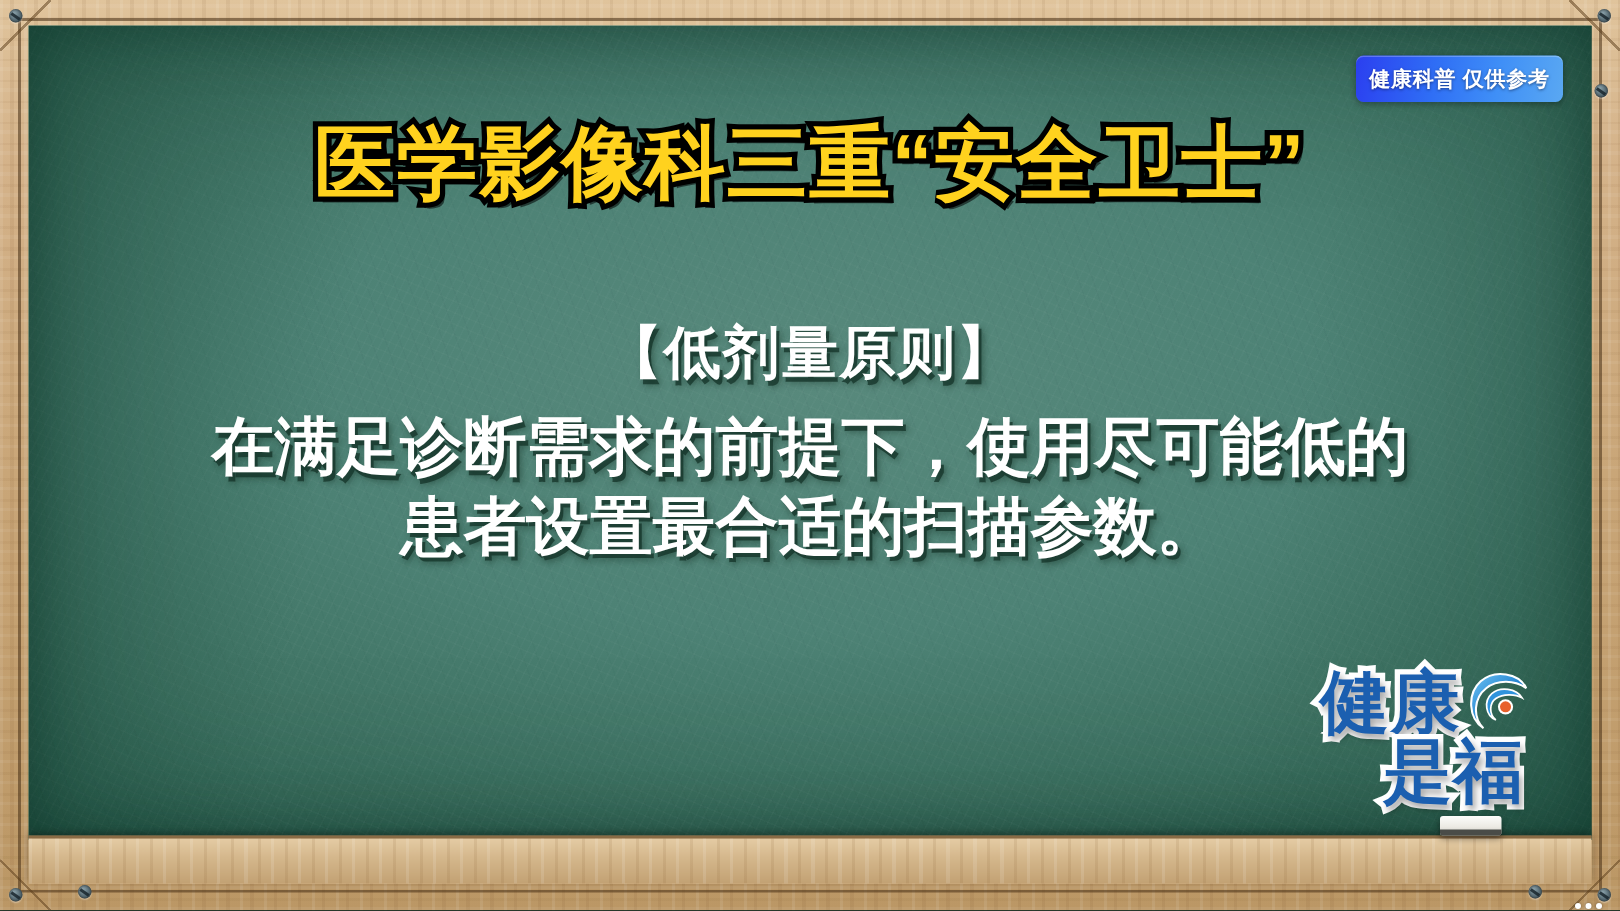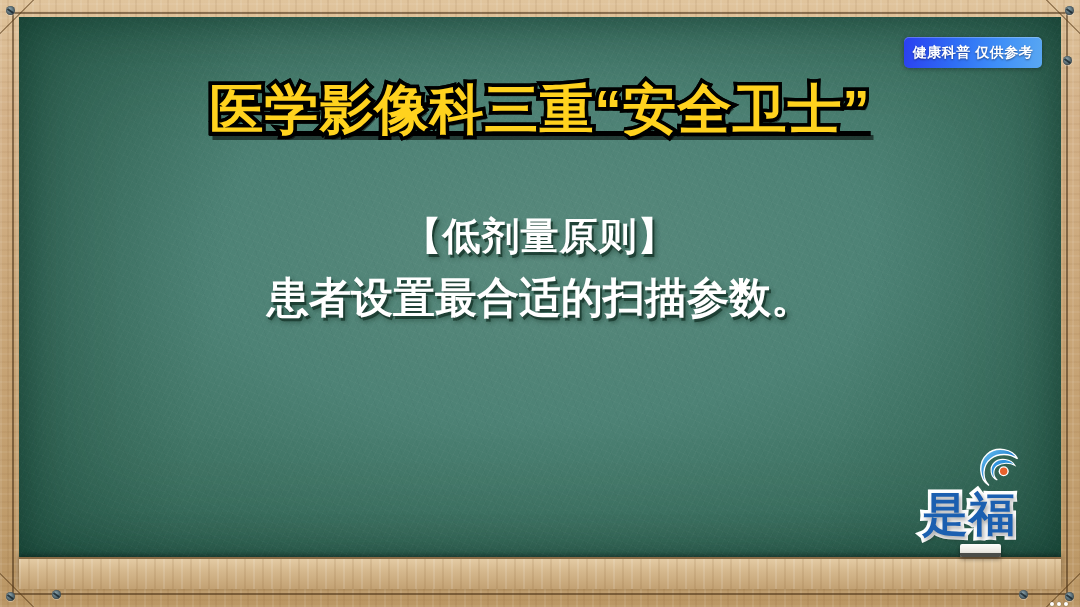--- a/index.html
+++ b/index.html
@@ -232,21 +232,20 @@
     font-weight: bold;
     line-height: 1;
     color: #ffd21e;
     letter-spacing: 1px;
     white-space: nowrap;
     -webkit-text-stroke: 7px #000000;
     paint-order: stroke fill;
     text-shadow:
       3px 4px 0 rgba(0,0,0,0.55),
       0 0 1px rgba(0,0,0,0.9);
-    text-decoration: underline;
   }
 
   
   .body-block {
     position: absolute;
     left: 52px;
     right: 52px;
     top: 212px;
     z-index: 10;
     text-align: center;
@@ -333,24 +332,26 @@
   <div class="badge-dots">
     <i></i>
     <i></i>
     <i></i>
   </div>
 
   <div class="title">医学影像科三重“安全卫士”</div>
 
   <div class="body-block">
     <div class="body-line lead">【低剂量原则】</div>
+    <div class="body-line para">在满足诊断需求的前提下，使用尽可能低的</div>
     <div class="body-line para">患者设置最合适的扫描参数。</div>
   </div>
 
   <div class="logo">
+    <div class="logo-row logo-row-1">健康</div>
     <div class="logo-row logo-row-2">是福</div>
     <svg class="logo-mark" viewBox="0 0 100 100">
       <defs>
         <linearGradient id="swirlGrad" x1="0" y1="0" x2="1" y2="1">
           <stop offset="0%" stop-color="#6fc4f2"></stop>
           <stop offset="55%" stop-color="#1f7fd0"></stop>
           <stop offset="100%" stop-color="#134f96"></stop>
         </linearGradient>
       </defs>
       <path d="M88 30 C78 8, 42 2, 22 20 C2 38, 4 74, 26 88 C10 72, 12 44, 30 30 C46 17, 72 18, 88 30 Z" fill="url(#swirlGrad)" stroke="#ffffff" stroke-width="3"></path>

